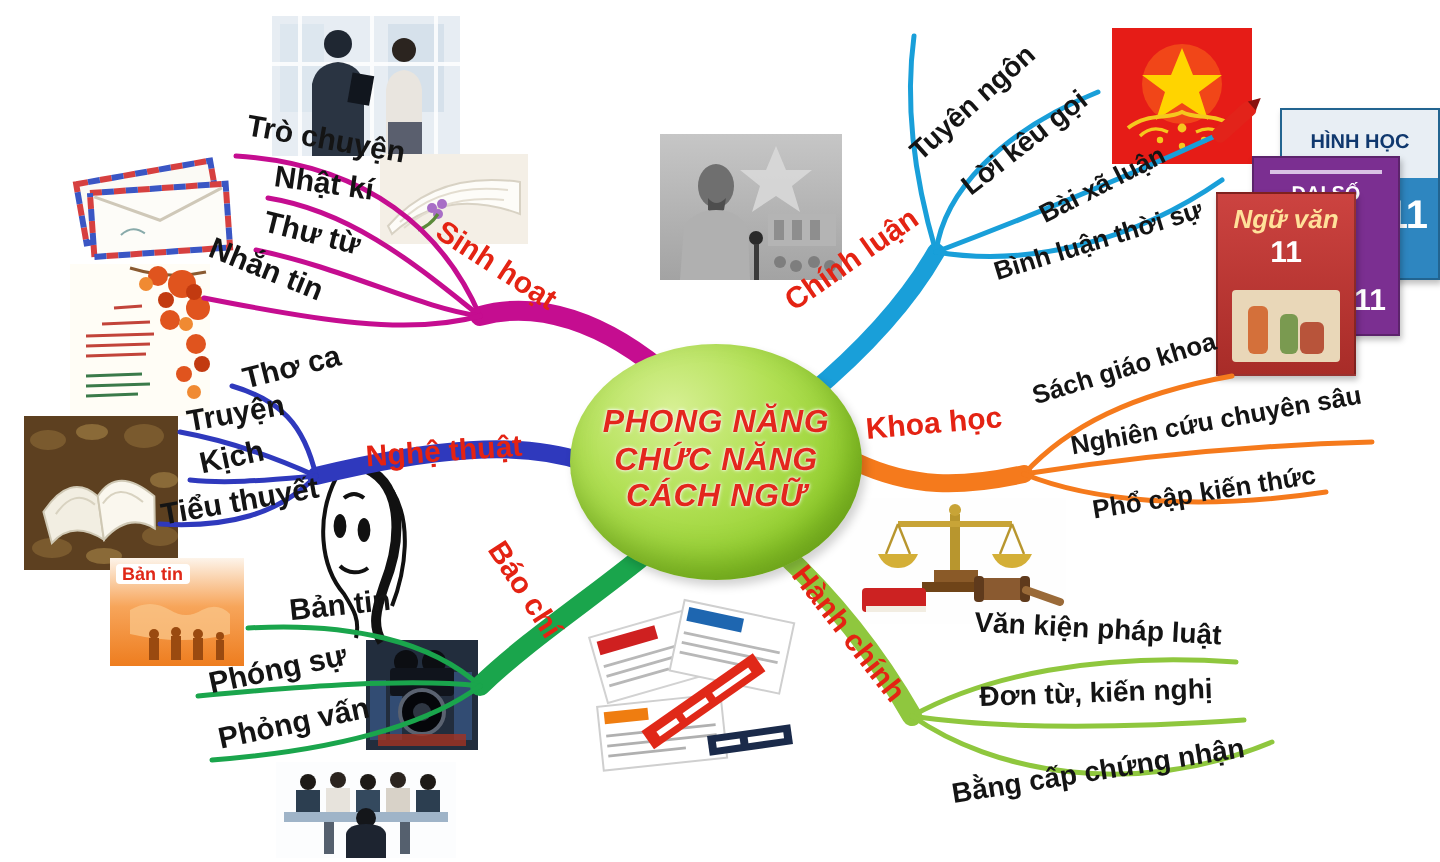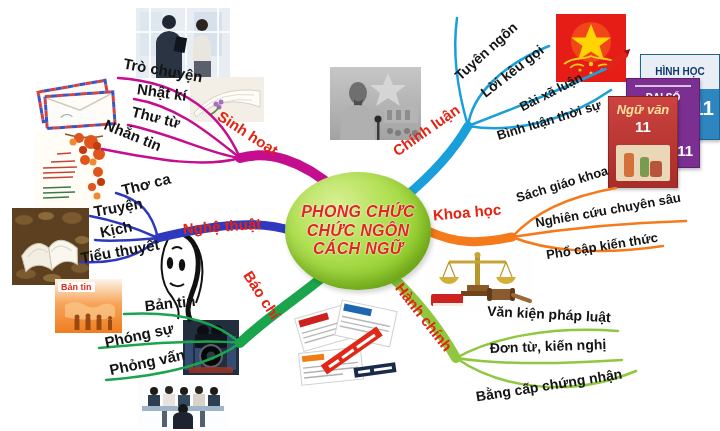--- a/index.html
+++ b/index.html
@@ -396,22 +396,22 @@
     </g>
     <g stroke="#1aa54c" fill="none" stroke-linecap="round">
       <path d="M330,271 C302,295 266,318 240,343" stroke-width="10"></path>
       <path d="M240,343 C216,321 176,311 124,314" stroke-width="2.5"></path>
       <path d="M240,343 C206,339 152,343 99,348" stroke-width="2.5"></path>
       <path d="M240,343 C214,362 170,375 106,380" stroke-width="2.5"></path>
     </g>
   </svg>
 
   <div class="center-topic">
-    <div class="tline">PHONG CHỨC</div>
-    <div class="tline">CHỨC NGÔN</div>
+    <div class="tline">PHONG NĂNG</div>
+    <div class="tline">CHỨC NĂNG</div>
     <div class="tline">CÁCH NGỮ</div>
   </div>
 
   <div class="lbl main-lbl" style="left:248px;top:133px;--r:33deg">Sinh hoạt</div>
   <div class="lbl main-lbl" style="left:426px;top:130px;--r:-35deg">Chính luận</div>
   <div class="lbl main-lbl" style="left:467px;top:212px;--r:-5deg">Khoa học</div>
   <div class="lbl main-lbl" style="left:424px;top:317px;--r:52deg">Hành chính</div>
   <div class="lbl main-lbl" style="left:222px;top:226px;--r:-4deg">Nghệ thuật</div>
   <div class="lbl main-lbl" style="left:262px;top:295px;--r:57deg">Báo chí</div>
 

